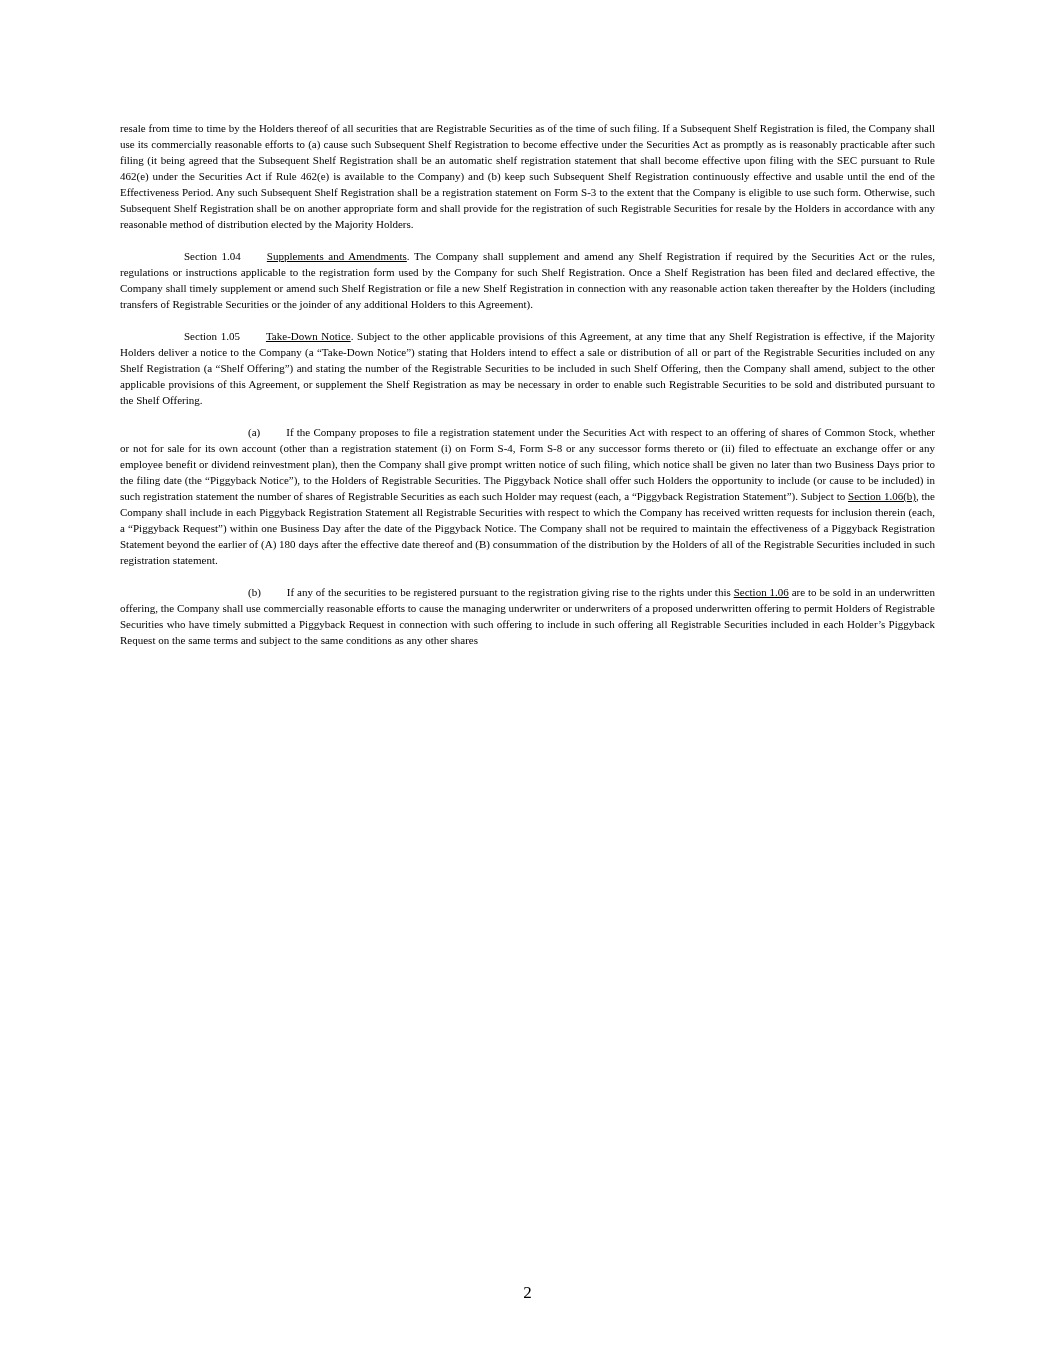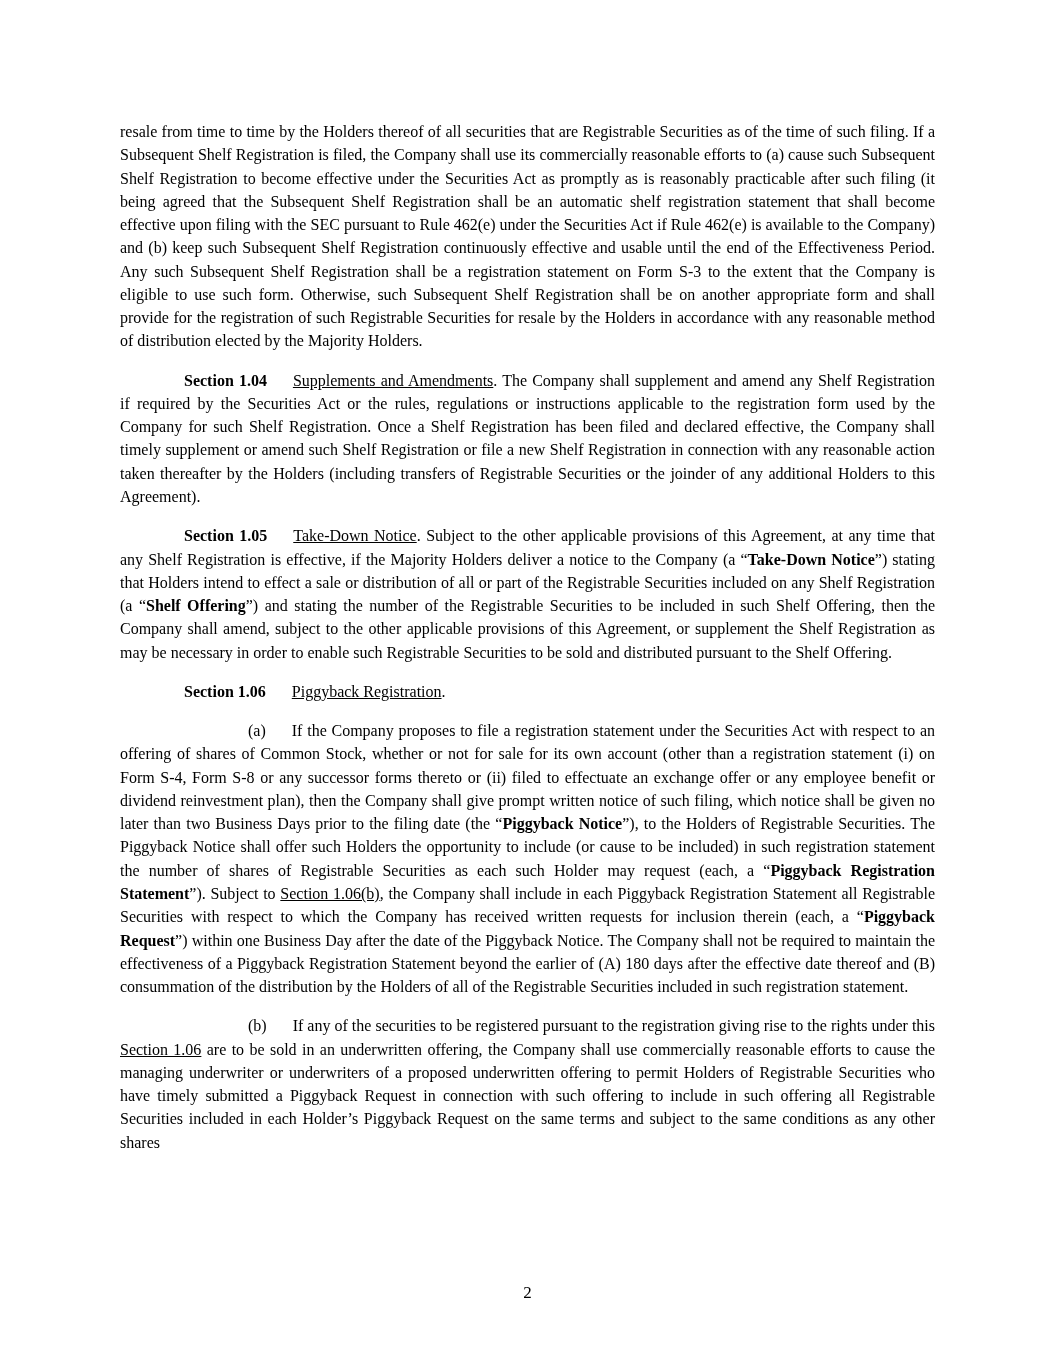--- a/index.html
+++ b/index.html
@@ -14,39 +14,39 @@
     color: #000000;
   }
   .page {
     position: relative;
     width: 1055px;
     height: 1365px;
     box-sizing: border-box;
     padding: 120px 120px 40px 120px;
   }
   .doc-body {
-    font-size: 16px;
+    font-size: 11px;
     line-height: 1.455;
     text-align: justify;
     text-justify: inter-word;
   }
   p {
     margin: 0 0 0 0;
   }
   p.para {
     margin-bottom: 16px;
   }
   .indent-first {
     text-indent: 64px;
   }
   .indent-sub {
     text-indent: 128px;
   }
   .b {
-    font-weight: bold;
+    font-weight: normal;
   }
   .u {
     text-decoration: underline;
   }
   .bu {
     font-weight: normal;
     text-decoration: underline;
   }
   .section-head-gap {
     display: inline-block;
@@ -71,23 +71,20 @@
     <p class="para">resale from time to time by the Holders thereof of all securities that are Registrable Securities as of the time of such filing. If a Subsequent Shelf Registration is filed, the Company shall use its commercially reasonable efforts to (a) cause such Subsequent Shelf Registration to become effective under the Securities Act as promptly as is reasonably practicable after such filing (it being agreed that the Subsequent Shelf Registration shall be an automatic shelf registration statement that shall become effective upon filing with the SEC pursuant to Rule 462(e) under the Securities Act if Rule 462(e) is available to the Company) and (b) keep such Subsequent Shelf Registration continuously effective and usable until the end of the Effectiveness Period. Any such Subsequent Shelf Registration shall be a registration statement on Form S-3 to the extent that the Company is eligible to use such form. Otherwise, such Subsequent Shelf Registration shall be on another appropriate form and shall provide for the registration of such Registrable Securities for resale by the Holders in accordance with any reasonable method of distribution elected by the Majority Holders.</p>
 
     <p class="para indent-first">
       <span class="b">Section 1.04</span><span class="section-head-gap"></span><span class="bu">Supplements and Amendments</span><span>. The Company shall supplement and amend any Shelf Registration if required by the Securities Act or the rules, regulations or instructions applicable to the registration form used by the Company for such Shelf Registration. Once a Shelf Registration has been filed and declared effective, the Company shall timely supplement or amend such Shelf Registration or file a new Shelf Registration in connection with any reasonable action taken thereafter by the Holders (including transfers of Registrable Securities or the joinder of any additional Holders to this Agreement).</span>
     </p>
 
     <p class="para indent-first">
       <span class="b">Section 1.05</span><span class="section-head-gap"></span><span class="bu">Take-Down Notice</span><span>. Subject to the other applicable provisions of this Agreement, at any time that any Shelf Registration is effective, if the Majority Holders deliver a notice to the Company (a “</span><span class="b">Take-Down Notice</span><span>”) stating that Holders intend to effect a sale or distribution of all or part of the Registrable Securities included on any Shelf Registration (a “</span><span class="b">Shelf Offering</span><span>”) and stating the number of the Registrable Securities to be included in such Shelf Offering, then the Company shall amend, subject to the other applicable provisions of this Agreement, or supplement the Shelf Registration as may be necessary in order to enable such Registrable Securities to be sold and distributed pursuant to the Shelf Offering.</span>
     </p>
 
-    <p class="para indent-first">
-      <span class="b">Section 1.06</span><span class="section-head-gap"></span><span class="bu">Piggyback Registration</span><span>.</span>
-    </p>
 
     <p class="para indent-sub">
       <span>(a)</span><span class="section-head-gap"></span><span>If the Company proposes to file a registration statement under the Securities Act with respect to an offering of shares of Common Stock, whether or not for sale for its own account (other than a registration statement (i) on Form S-4, Form S-8 or any successor forms thereto or (ii) filed to effectuate an exchange offer or any employee benefit or dividend reinvestment plan), then the Company shall give prompt written notice of such filing, which notice shall be given no later than two Business Days prior to the filing date (the “</span><span class="b">Piggyback Notice</span><span>”), to the Holders of Registrable Securities. The Piggyback Notice shall offer such Holders the opportunity to include (or cause to be included) in such registration statement the number of shares of Registrable Securities as each such Holder may request (each, a “</span><span class="b">Piggyback Registration Statement</span><span>”). Subject to </span><span class="u">Section 1.06(b)</span><span>, the Company shall include in each Piggyback Registration Statement all Registrable Securities with respect to which the Company has received written requests for inclusion therein (each, a “</span><span class="b">Piggyback Request</span><span>”) within one Business Day after the date of the Piggyback Notice. The Company shall not be required to maintain the effectiveness of a Piggyback Registration Statement beyond the earlier of (A) 180 days after the effective date thereof and (B) consummation of the distribution by the Holders of all of the Registrable Securities included in such registration statement.</span>
     </p>
 
     <p class="para indent-sub">
       <span>(b)</span><span class="section-head-gap"></span><span>If any of the securities to be registered pursuant to the registration giving rise to the rights under this </span><span class="u">Section 1.06</span><span> are to be sold in an underwritten offering, the Company shall use commercially reasonable efforts to cause the managing underwriter or underwriters of a proposed underwritten offering to permit Holders of Registrable Securities who have timely submitted a Piggyback Request in connection with such offering to include in such offering all Registrable Securities included in each Holder’s Piggyback Request on the same terms and subject to the same conditions as any other shares</span>
     </p>
 
   </div>

